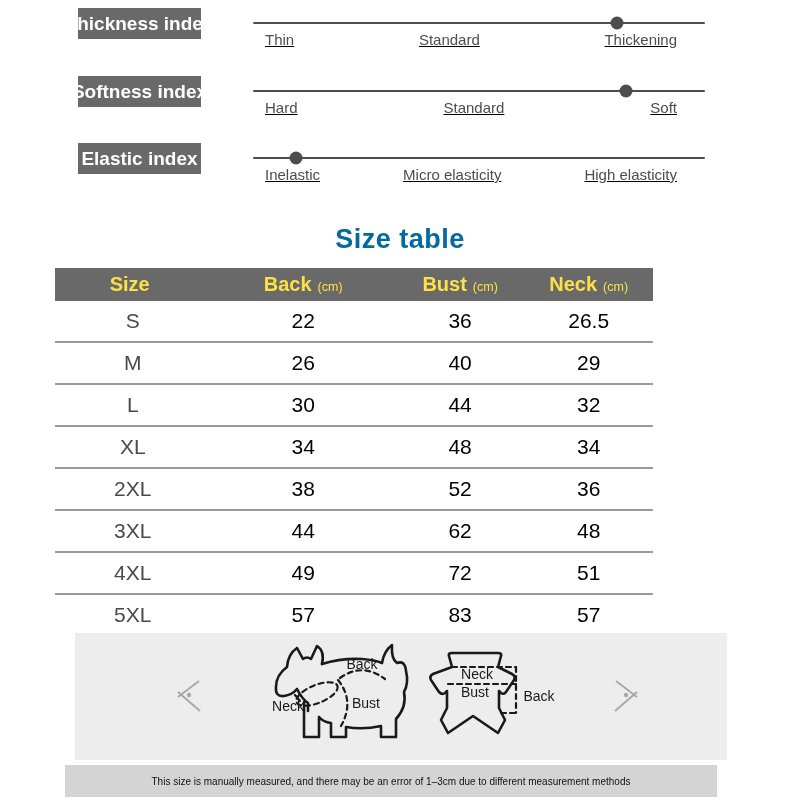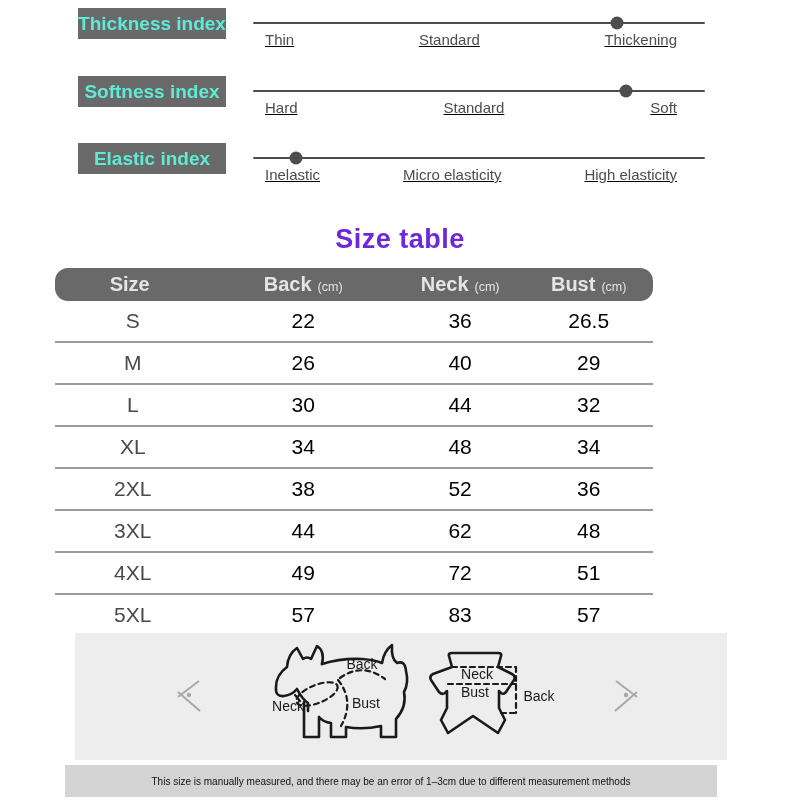--- a/index.html
+++ b/index.html
@@ -3,45 +3,45 @@
 <meta charset="utf-8">
 <style>
   html,body{margin:0;padding:0;}
   body{
     width:800px;height:800px;position:relative;background:#ffffff;
     font-family:"Liberation Sans", sans-serif;overflow:hidden;
   }
   
   .index-group{position:absolute;left:0;width:800px;height:60px;}
   .index-label{
-    position:absolute;left:78px;top:0;width:148px;height:31px;
-    background:#696969;color:#5eead4;font-size:19px;font-weight:bold;
+    position:absolute;left:78px;top:0;width:123px;height:31px;
+    background:#696969;color:#ffffff;font-size:19px;font-weight:bold;
     display:flex;align-items:center;justify-content:center;white-space:nowrap;
   }
   .scale{position:absolute;left:253px;top:0;width:452px;text-decoration:underline;}
   .scale-line{position:relative;margin-top:14px;height:2px;background:#4d4d4d;border-radius:2px;}
   .scale-dot{
     position:absolute;top:50%;width:13px;height:13px;border-radius:50%;
     background:#4d4d4d;transform:translate(-50%,-50%);
   }
   .scale-labels{
     display:flex;justify-content:space-between;
     padding:7px 28px 0 12px;font-size:15px;color:#4d4d4d;
   }
   .scale-labels span{white-space:nowrap;}
   
   .size-title{
     position:absolute;top:224px;left:0;width:800px;text-align:center;
-    font-size:27px;font-weight:bold;color:#6d28d9;letter-spacing:0.5px;
+    font-size:27px;font-weight:bold;color:#0369a1;letter-spacing:0.5px;
   }
   .size-table{position:absolute;left:55px;top:268px;width:598px;}
   .thead{
     display:grid;grid-template-columns:26% 31% 21.5% 21.5%;
-    background:#696969;color:#e5e5e5;height:33px;align-items:center;
-    font-size:20px;font-weight:bold;text-align:center;border-radius:13px;
+    background:#696969;color:#fde047;height:33px;align-items:center;
+    font-size:20px;font-weight:bold;text-align:center;
   }
   .th{white-space:nowrap;}
   .unit{font-size:12.5px;font-weight:normal;margin-left:6px;}
   .trow{
     display:grid;grid-template-columns:26% 31% 21.5% 21.5%;
     height:40px;align-items:center;text-align:center;font-size:21px;
   }
   .trow + .trow{border-top:2px solid #9b9b9b;}
   .size-cell{color:#4a4a4a;}
   .num-cell{color:#000000;}
@@ -110,24 +110,24 @@
 
 <div class="size-table">
   <div class="thead">
     <div class="th">
       <span>Size</span><span class="unit"></span>
     </div>
     <div class="th">
       <span>Back</span><span class="unit">(cm)</span>
     </div>
     <div class="th">
+      <span>Bust</span><span class="unit">(cm)</span>
+    </div>
+    <div class="th">
       <span>Neck</span><span class="unit">(cm)</span>
-    </div>
-    <div class="th">
-      <span>Bust</span><span class="unit">(cm)</span>
     </div>
   </div>
   <div>
       <div class="trow">
         <div class="size-cell">S</div>
         <div class="num-cell">22</div>
         <div class="num-cell">36</div>
         <div class="num-cell">26.5</div>
       </div>
       <div class="trow">

